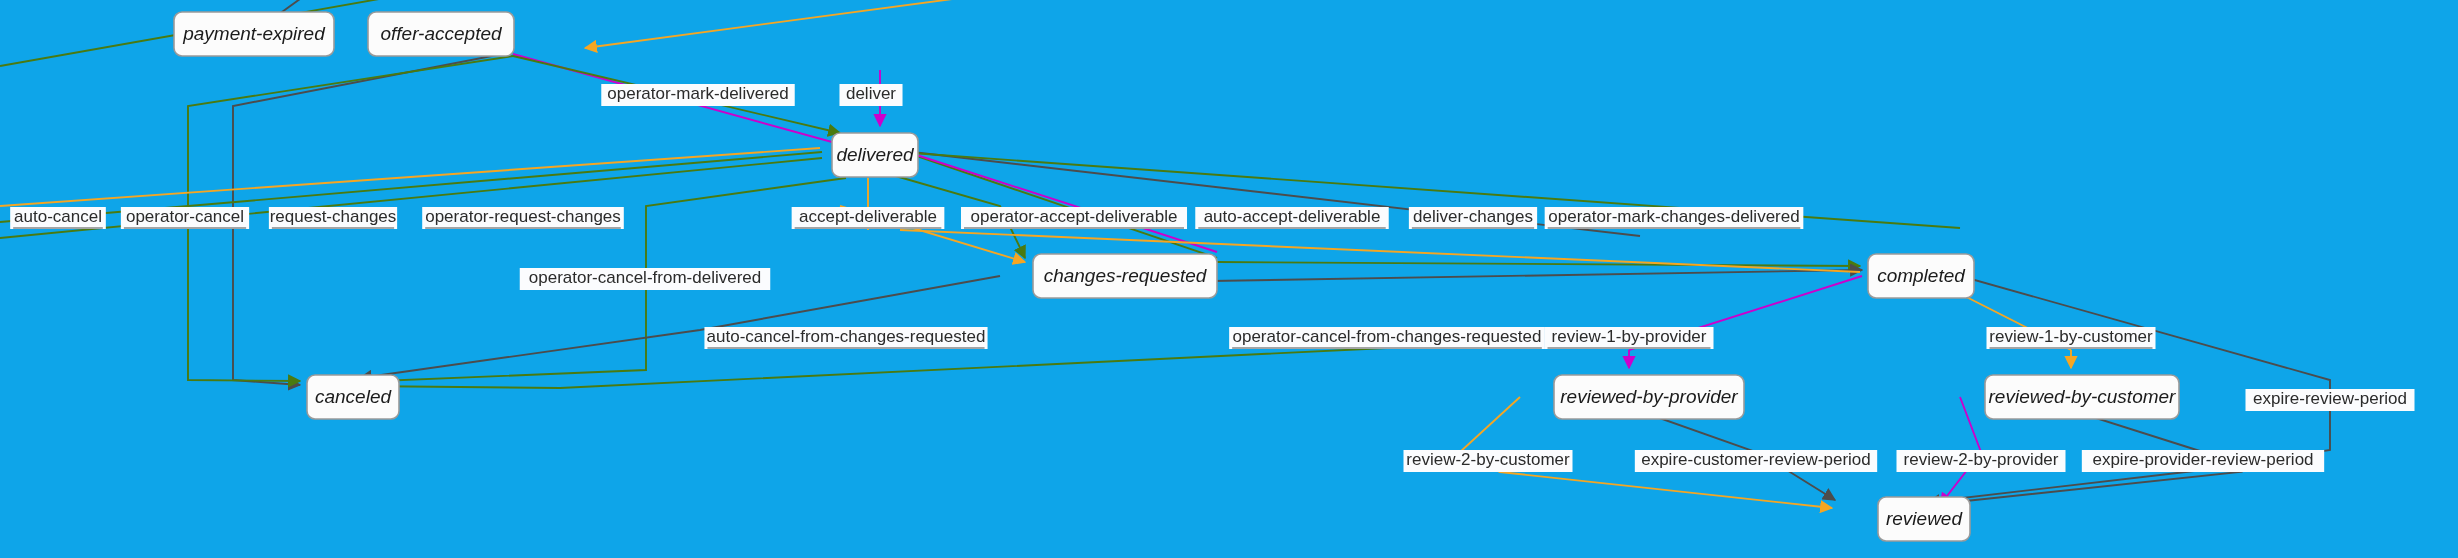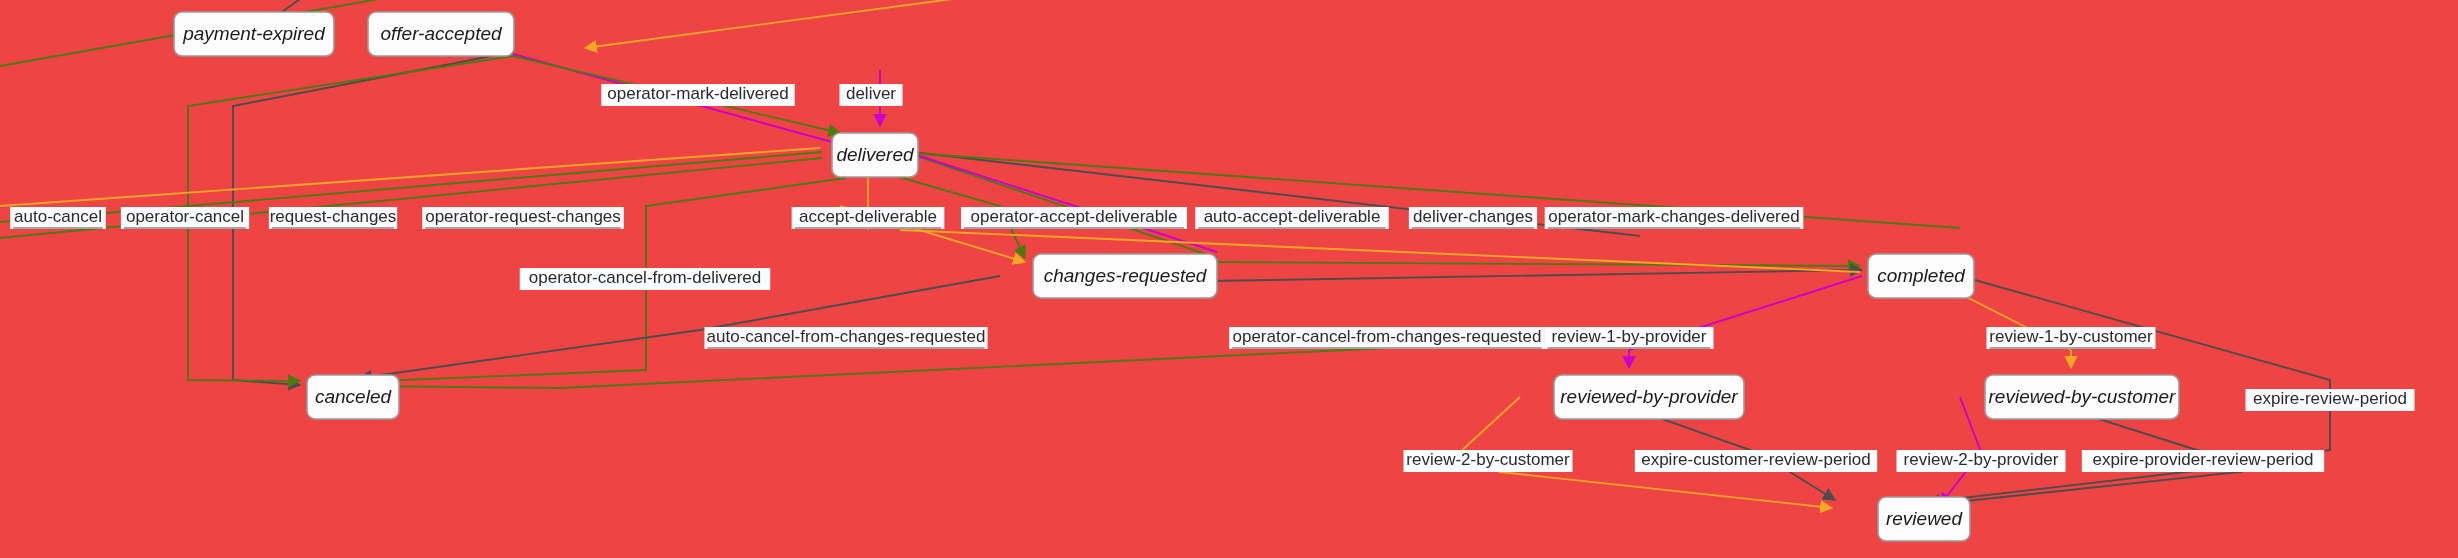--- a/index.html
+++ b/index.html
@@ -1,17 +1,17 @@
 <!DOCTYPE html>
 <html><head>
 <meta charset="utf-8">
 <style>
   html,body{margin:0;padding:0;background:#fbfcfe;}
   body{font-family:"Liberation Sans",sans-serif;}
-  #stage{position:relative;width:2458px;height:558px;background:#ef4444;overflow:hidden;}
+  #stage{position:relative;width:2458px;height:558px;background:#0ea5e9;overflow:hidden;}
   svg#graph{position:absolute;left:0;top:0;width:2458px;height:558px;}
   .node-rect{fill:#fcfcfc;stroke:#9a9a9a;stroke-width:1.6;}
   .node-label{font-family:"Liberation Sans",sans-serif;font-style:italic;font-size:19px;fill:#1b1b1b;dominant-baseline:middle;text-anchor:middle;}
   .edge{fill:none;stroke-width:1.9;}
   .edge-dark{stroke:#4c4c4c;}
   .edge-green{stroke:#4a7a10;}
   .edge-orange{stroke:#f5a623;}
   .edge-magenta{stroke:#cc00cc;}
   .elabel{font-family:"Liberation Sans",sans-serif;font-size:17px;fill:#2b2b2b;text-anchor:middle;dominant-baseline:middle;}
   .elabel-bg{fill:#fbfcfe;}

